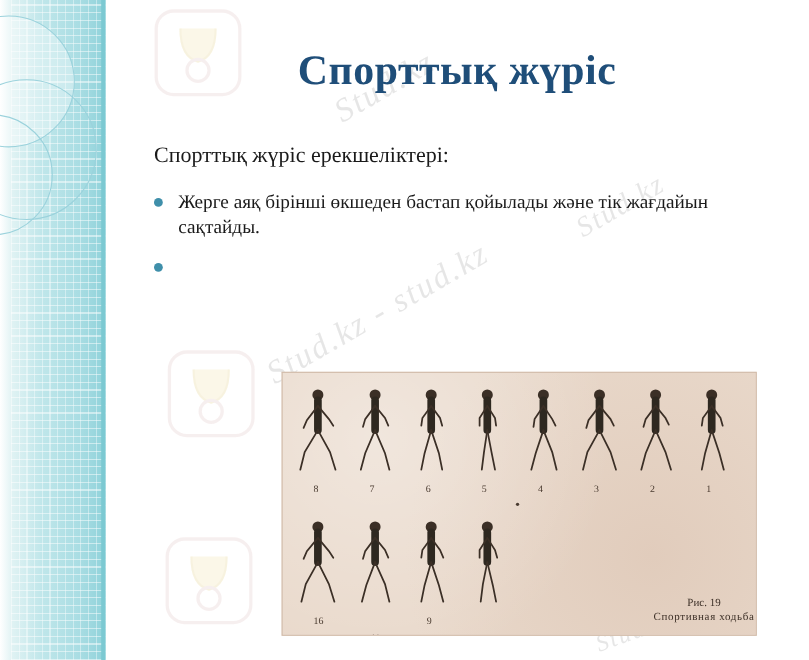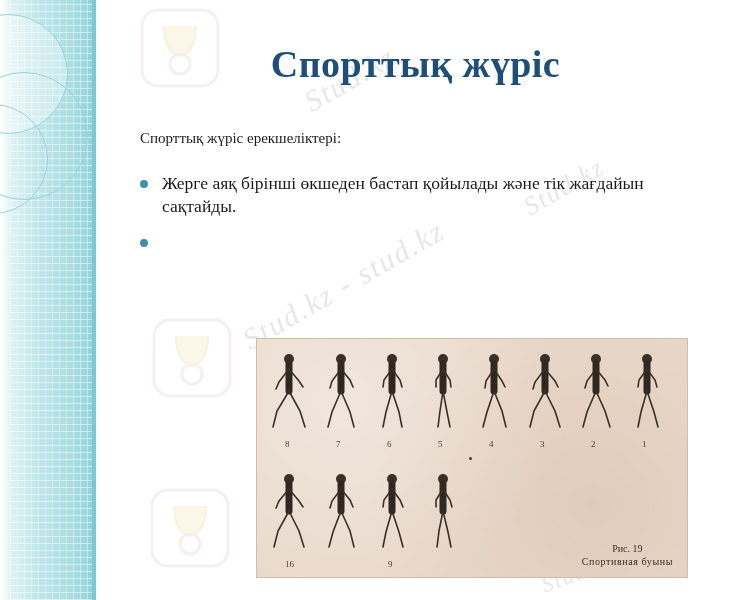--- a/index.html
+++ b/index.html
@@ -119,21 +119,21 @@
     font-family: "Liberation Serif", serif;
     font-weight: bold;
     font-size: 38px;
     color: #1f4e79;
     letter-spacing: 0.5px;
   }
   #subtitle {
     position: absolute;
     left: 44px;
     top: 130px;
-    font-size: 15px;
+    font-size: 20px;
     color: #1a1a1a;
   }
   #bullet-list {
     position: absolute;
     left: 44px;
     top: 172px;
     width: 580px;
     margin: 0;
     padding: 0;
     list-style: none;
@@ -190,21 +190,21 @@
   }
   .walker svg { display: block; }
   .fig-num {
     position: absolute;
     font-family: "Liberation Serif", serif;
     font-size: 9px;
     color: #4a3b30;
   }
   #fig-caption {
     position: absolute;
-    right: 14px;
+    right: 1px;
     bottom: 10px;
     text-align: center;
     font-family: "Liberation Serif", serif;
     color: #3d3027;
   }
   #fig-caption .cap-num {
     font-size: 10px;
     display: block;
     margin-bottom: 2px;
   }
@@ -441,16 +441,16 @@
         </svg>
       </div>
 
       <div class="fig-num" style="left:28px;  top:90px;">16</div>
       <div class="fig-num" style="left:80px;  top:106px;">11</div>
       <div class="fig-num" style="left:131px; top:90px;">9</div>
     </div>
 
     <div id="fig-caption">
       <span class="cap-num">Рис. 19</span>
-      <span class="cap-text">Спортивная буыны</span>
+      <span class="cap-text">Спортивная ходьба</span>
     </div>
   </div>
 </div>
 
 </body></html>

